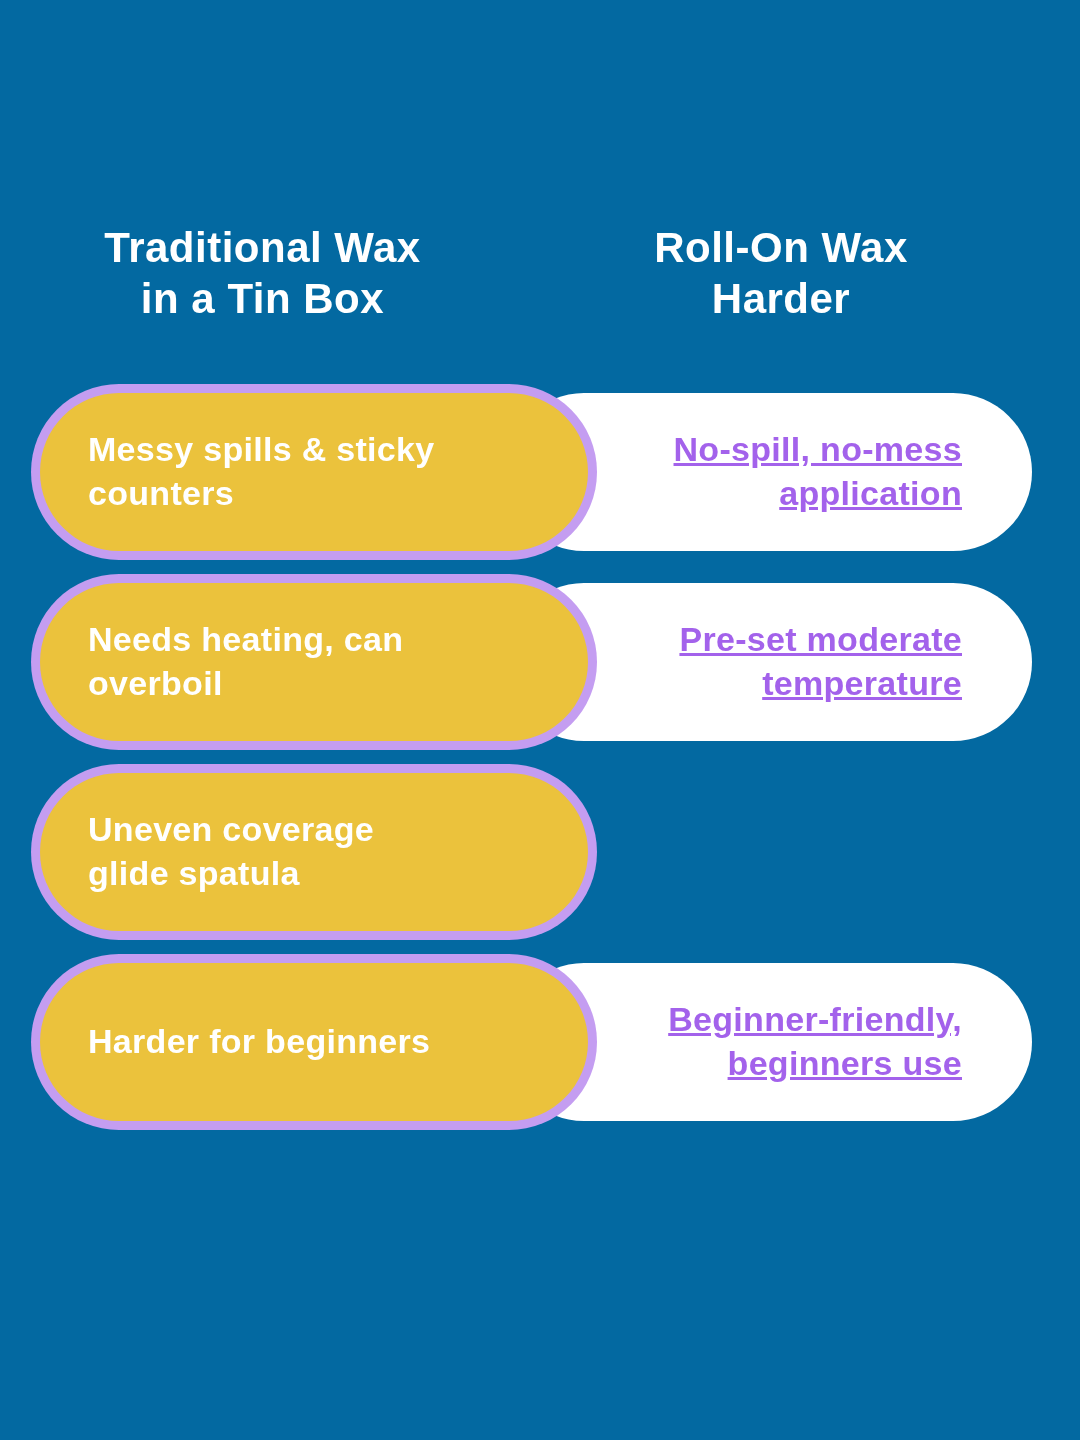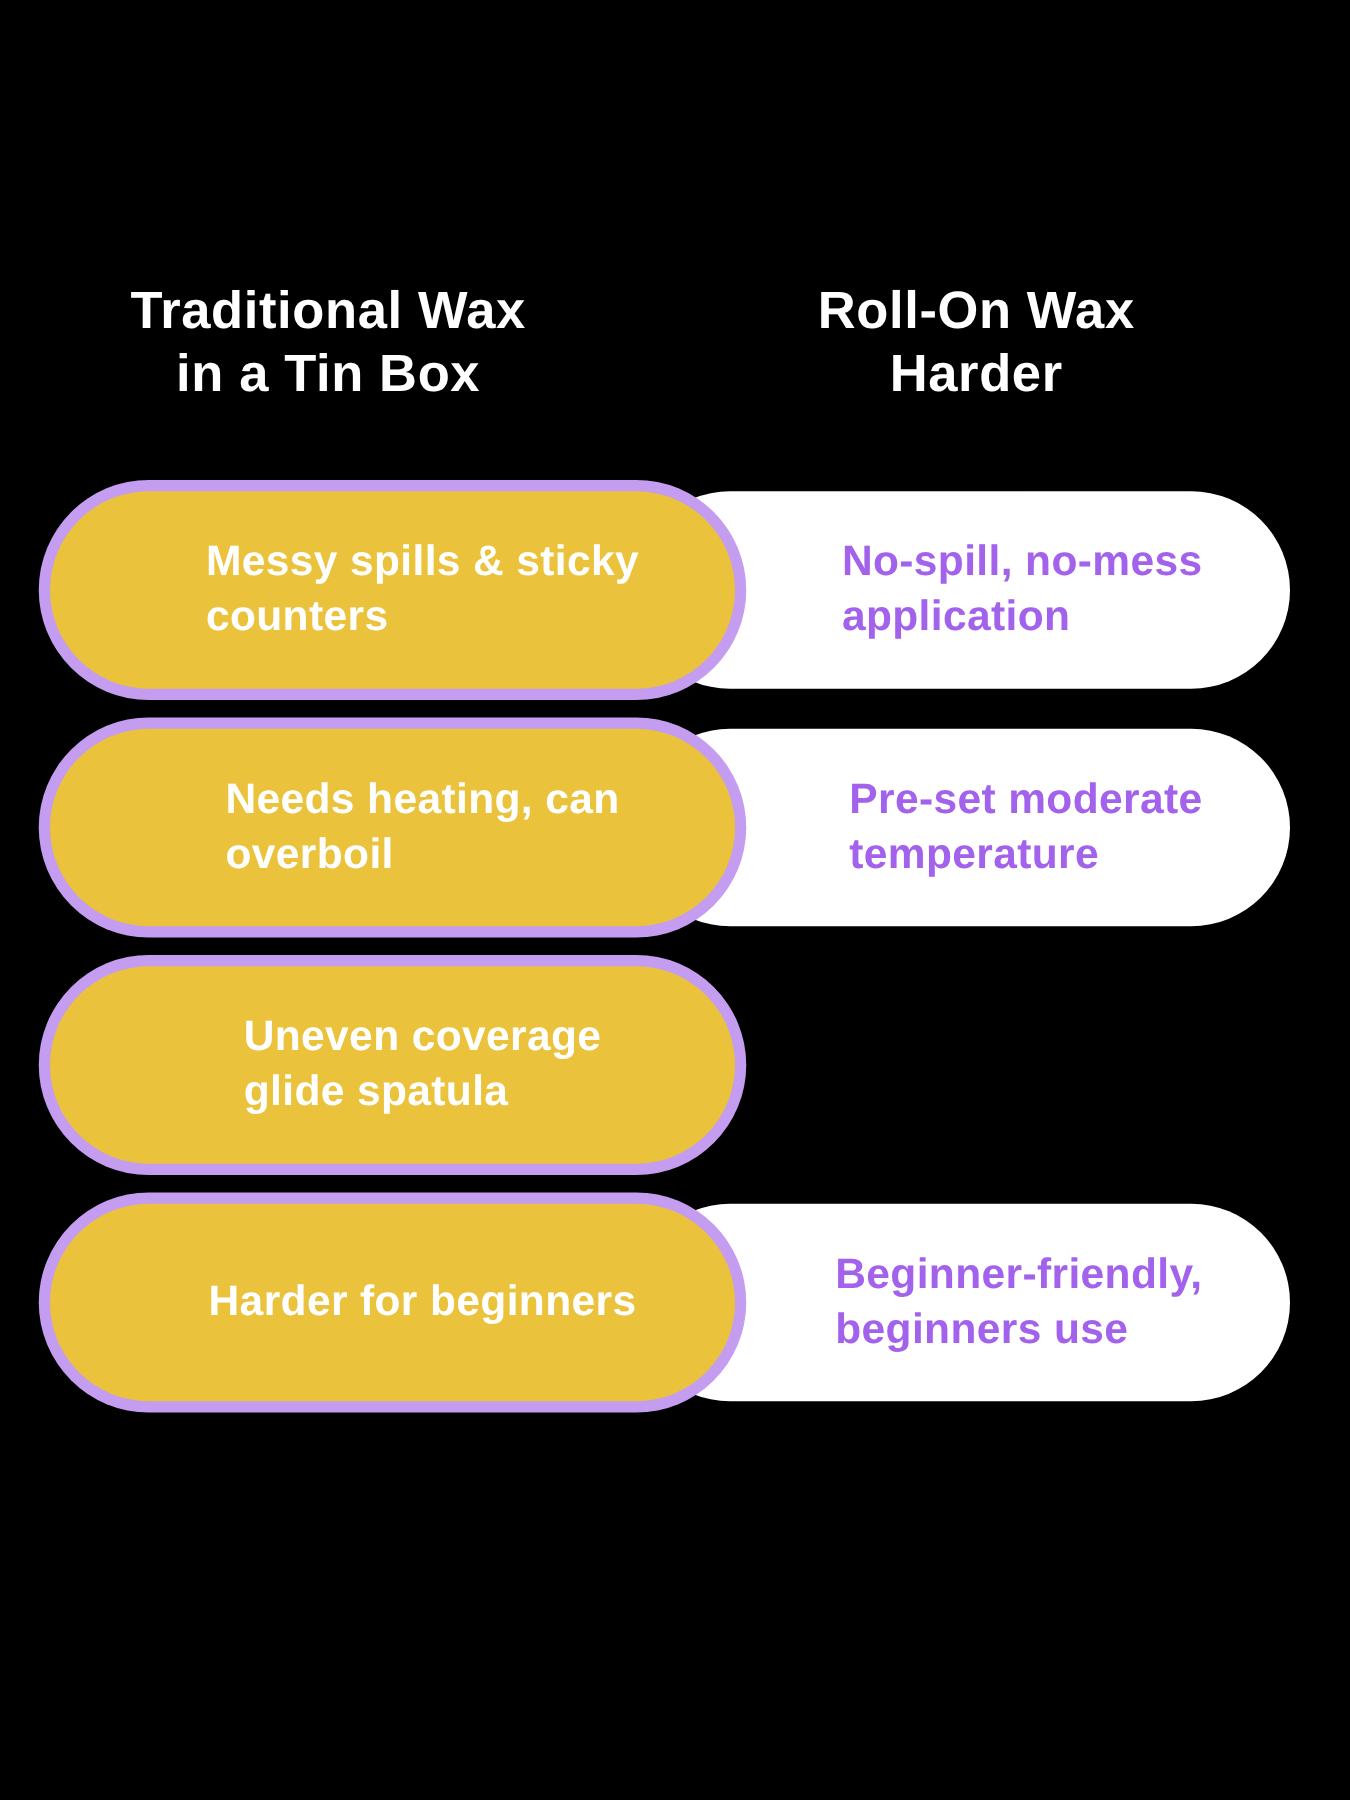--- a/index.html
+++ b/index.html
@@ -3,21 +3,21 @@
 <meta charset="utf-8">
 <style>
   * { margin: 0; padding: 0; box-sizing: border-box; }
   html, body { width: 1080px; height: 1440px; }
   body { font-family: "Liberation Sans", sans-serif; }
 
   .canvas {
     position: relative;
     width: 1080px;
     height: 1440px;
-    background: #000000;
+    background: #0369a1;
     overflow: hidden;
   }
 
   .headers {
     position: absolute;
     top: 222px;
     left: 0;
     width: 100%;
     display: flex;
   }
@@ -46,21 +46,20 @@
     position: relative;
     height: 158px;
   }
   .pill {
     position: absolute;
     top: 0;
     height: 158px;
     border-radius: 100px;
     display: flex;
     align-items: center;
-    justify-content: center;
   }
   .pill.white {
     left: 505px;
     right: 48px;
     background: #FFFFFF;
     justify-content: flex-end;
     padding-right: 70px;
     z-index: 1;
   }
   .pill.yellow {
@@ -77,20 +76,22 @@
     line-height: 1.28;
     white-space: pre-line;
     letter-spacing: 0.3px;
   }
   .pill.yellow .pill-text {
     color: #FFFFFF;
     text-align: left;
   }
   .pill.white .pill-text {
     color: #A362EB;
+    text-align: right;
+    text-decoration: underline;
   }
 </style>
 </head>
 <body>
 
 <div class="canvas">
 
   <div class="headers">
     <div class="col-header left">Traditional Wax
 in a Tin Box</div>

